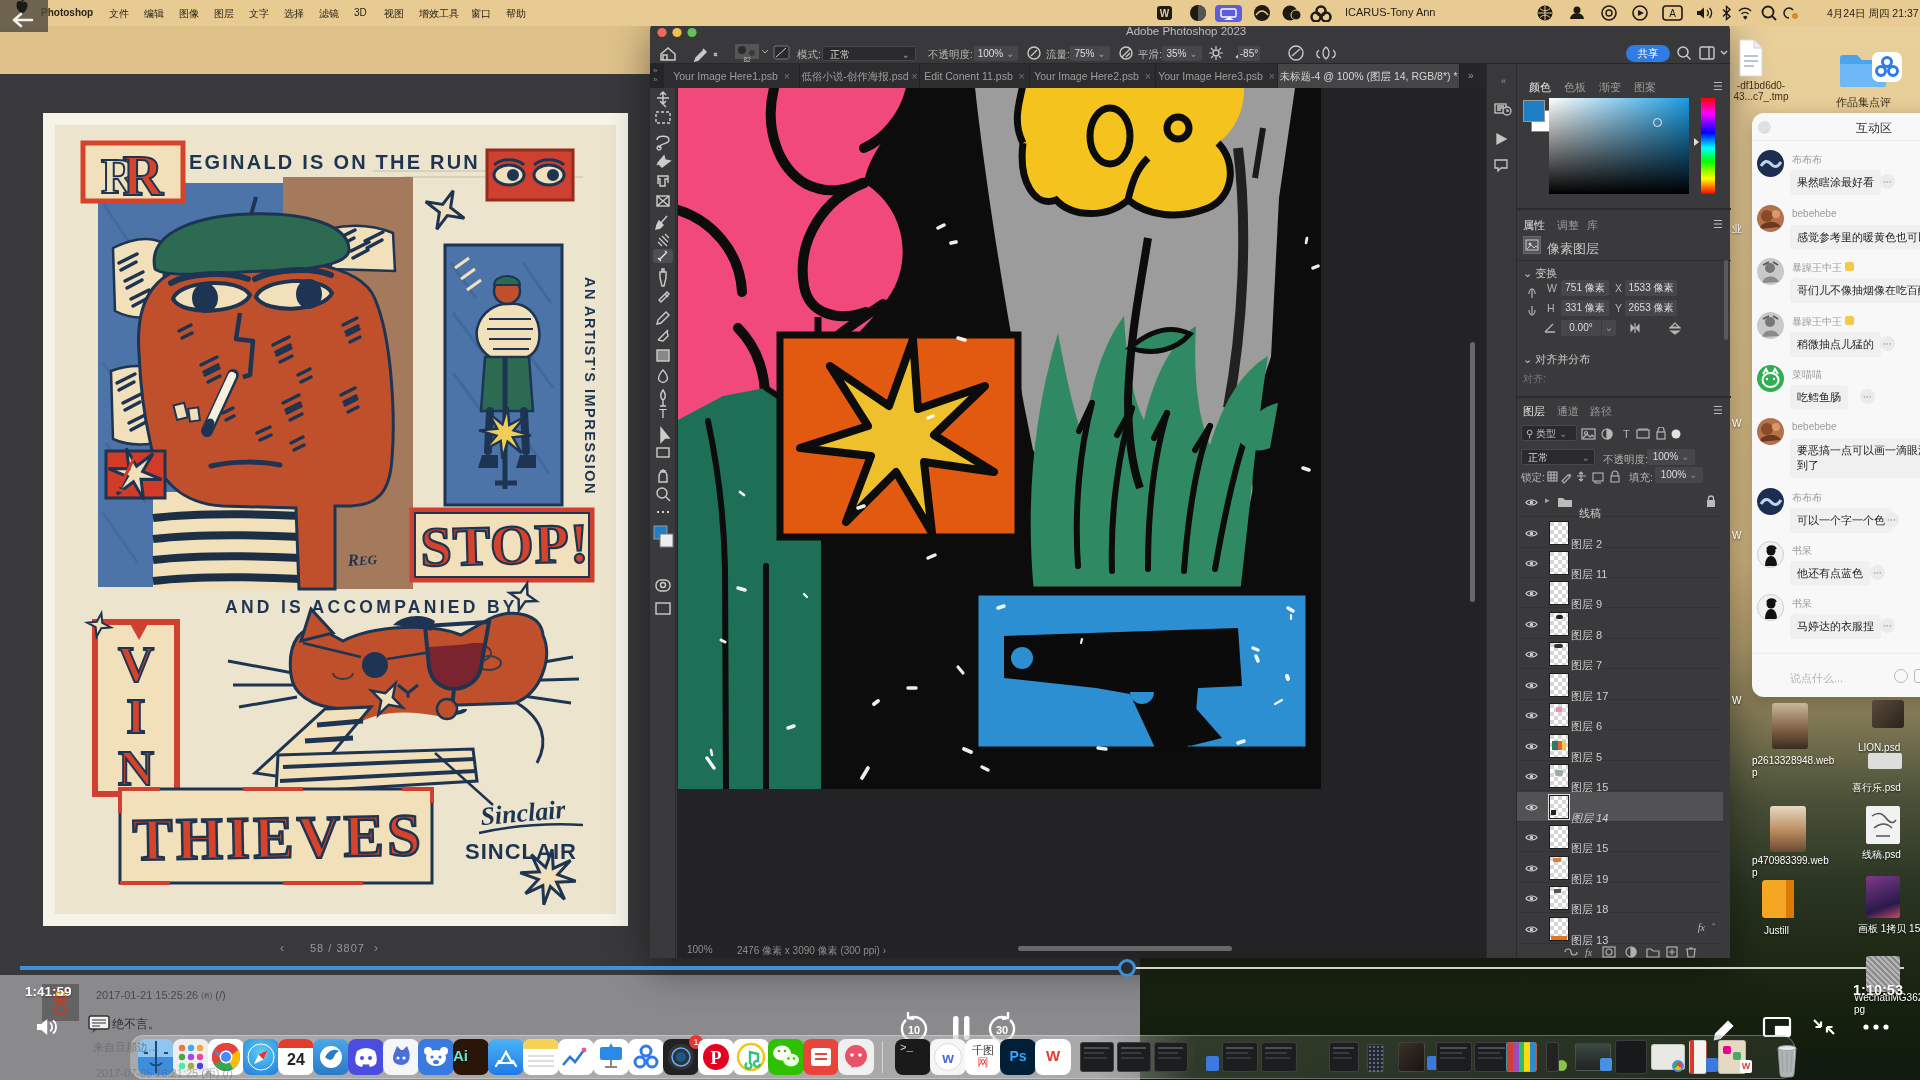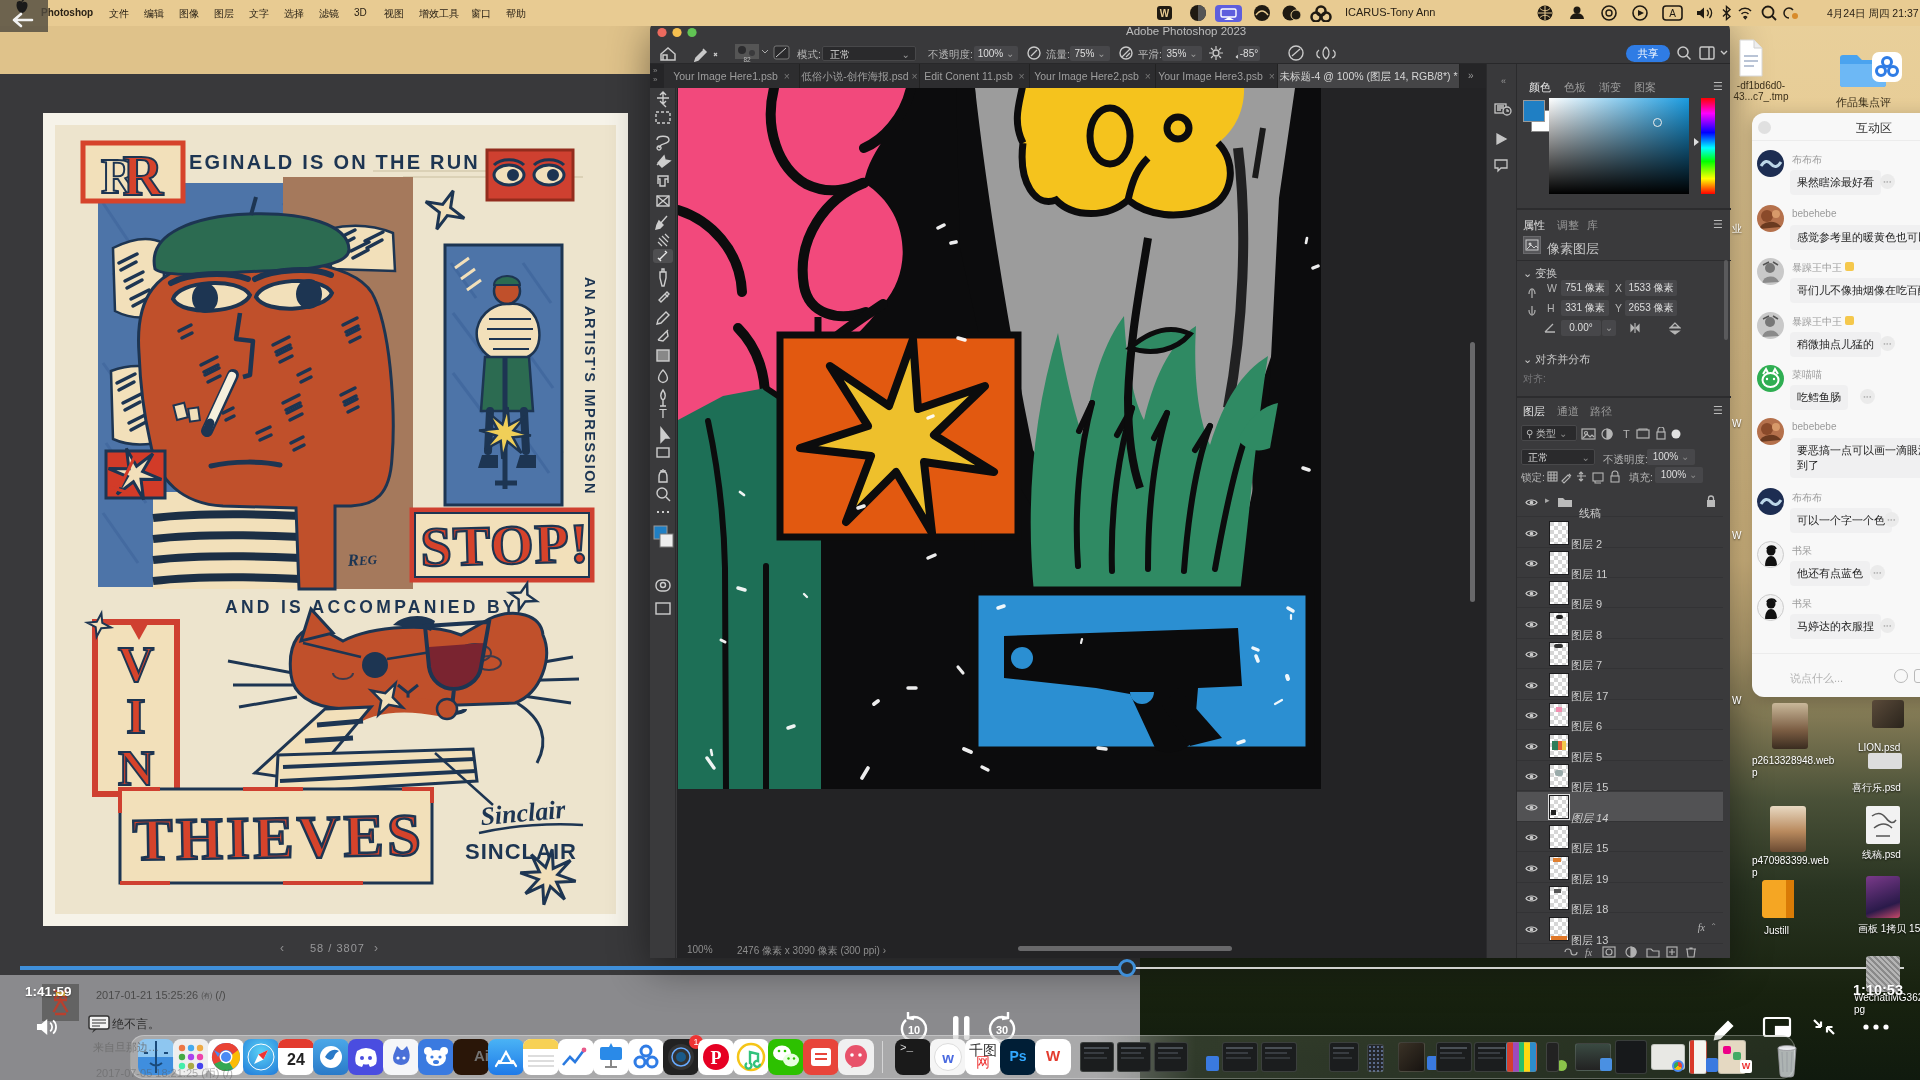--- a/index.html
+++ b/index.html
@@ -978,21 +978,21 @@
       </svg></div>
     <div class="dk" style="left:418px;background:#3a7ae0"><svg width="36" height="36">
         <ellipse cx="18" cy="19" rx="10" ry="8" fill="#fff"></ellipse>
         <circle cx="10" cy="12" r="4" fill="#fff"></circle>
         <circle cx="26" cy="12" r="4" fill="#fff"></circle>
         <circle cx="14" cy="18" r="1.6" fill="#3a7ae0"></circle>
         <circle cx="22" cy="18" r="1.6" fill="#3a7ae0"></circle>
         <ellipse cx="18" cy="23" rx="3" ry="2" fill="#3a7ae0"></ellipse>
       </svg></div>
     <div class="dk" style="left:453px;background:#2a1608">
-      <div style="font-size:15px;font-weight:bold;color:#737373;text-align:right;line-height:34px">Ai</div>
+      <div style="font-size:15px;font-weight:bold;color:#5eead4;text-align:left;line-height:34px">Ai</div>
     </div>
     <div class="dk" style="left:488px;background:linear-gradient(180deg,#4ab3f5,#1f7ae8)"><svg width="36" height="36">
         <path d="M12,24 l6,-11 6,11 M10,24 h16 M8,27 l3,-5 M28,27 l-3,-5" stroke="#fff" stroke-width="2.2" fill="none" stroke-linecap="round"></path>
       </svg></div>
     <div class="dk" style="left:523px;background:#fff">
       <div style="width:36px;height:10px;background:#f7d154;border-radius:8px 8px 0 0"></div>
       <div style="padding:3px 5px">
         <div style="height:2px;background:#ddd;margin:3px 0"></div>
         <div style="height:2px;background:#ddd;margin:3px 0"></div>
         <div style="height:2px;background:#ddd;margin:3px 0"></div>
@@ -1044,21 +1044,21 @@
         <circle cx="22" cy="16" r="1.8" fill="#fff"></circle>
       </svg></div>
     <div class="abs" style="left:882px;top:1041px;width:1px;height:32px;background:rgba(255,255,255,.5)"></div>
     <div class="dk" style="left:895px;background:#1a1a1a">
       <div style="color:#ddd;font-size:11px;padding:3px 5px;font-family:'Liberation Mono'">&gt;_</div>
     </div>
     <div class="dk" style="left:930px;background:#f5f5f5">
       <div style="width:28px;height:28px;margin:4px;border-radius:50%;background:#fff;border:1px solid #ddd;color:#4a6ae0;font-weight:bold;font-size:15px;text-align:center;line-height:28px">w</div>
     </div>
     <div class="dk" style="left:965px;background:#fff">
-      <div style="font-size:14px;color:#333;text-align:center;line-height:12px;padding-top:5px">千图<br><span style="color:#e33">网</span></div>
+      <div style="font-size:11px;color:#333;text-align:center;line-height:12px;padding-top:5px">千图<br><span style="color:#e33">网</span></div>
     </div>
     <div class="dk" style="left:1000px;background:#001e36">
       <div style="font-size:14px;font-weight:bold;color:#31a8ff;text-align:center;line-height:34px">Ps</div>
     </div>
     <div class="dk" style="left:1035px;background:#fff">
       <div style="font-size:15px;font-weight:bold;color:#e33b2e;text-align:center;line-height:34px">W</div>
     </div>
     <div class="wth" style="left:1080px;top:1042px;width:34px;height:30px;background:#1b1d1e;"></div>
     <div class="wth" style="left:1117px;top:1042px;width:34px;height:30px;background:#1b1d1e;"></div>
     <div class="wth" style="left:1154px;top:1042px;width:34px;height:30px;background:#1b1d1e;"></div>

